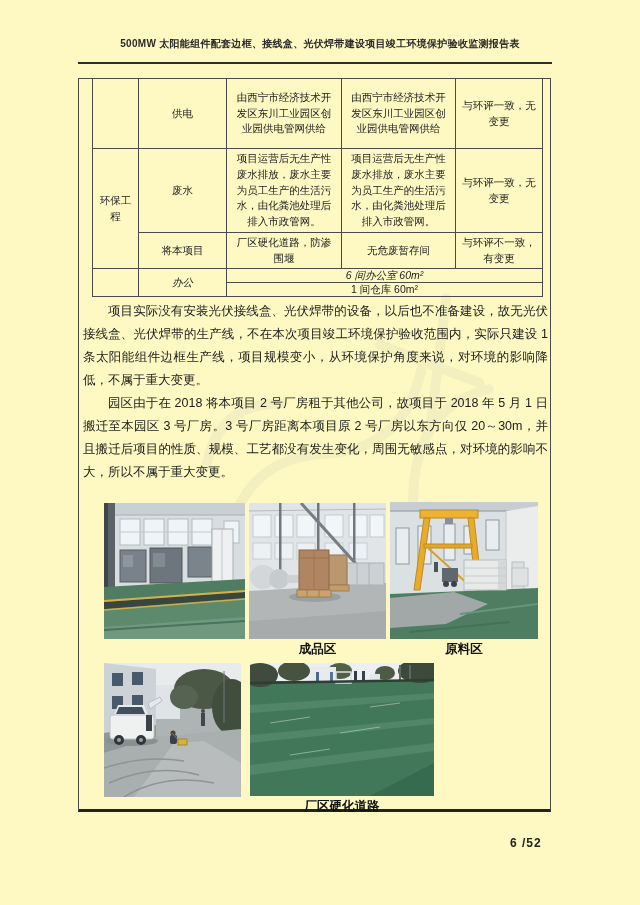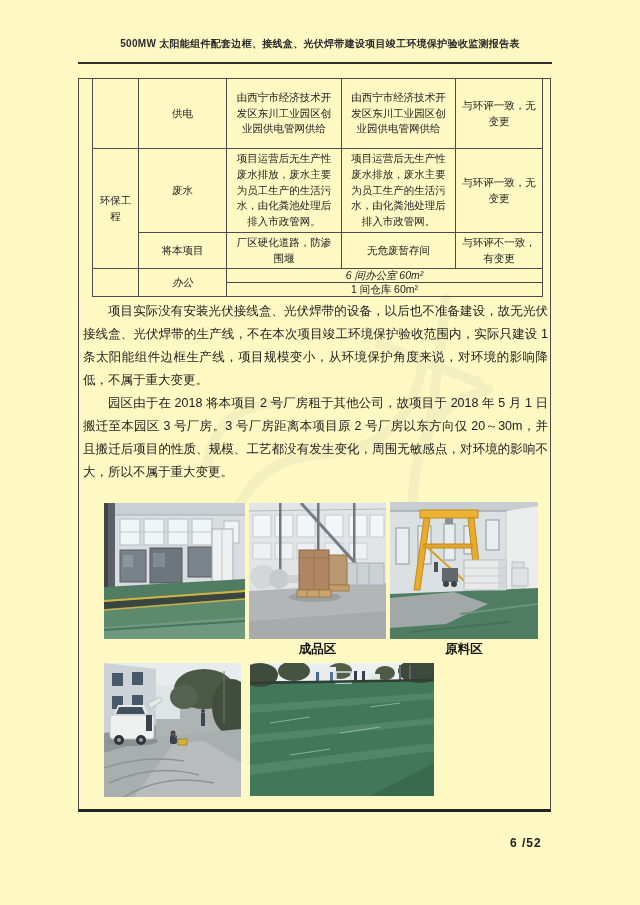--- a/index.html
+++ b/index.html
@@ -290,18 +290,19 @@
         <g stroke="#bcd3c6" opacity=".6">
           <line x1="20" y1="60" x2="60" y2="54"></line>
             <line x1="90" y1="70" x2="130" y2="64"></line>
           <line x1="40" y1="92" x2="80" y2="86"></line>
             <line x1="120" y1="44" x2="150" y2="40"></line>
         </g>
         <polygon points="120,133 184,100 184,133" fill="#35674c" opacity=".8"></polygon>
       </svg>
     </figure>
 
+    <div class="caption" style="left:171px;top:719px;width:184px;">厂区硬化道路</div>
 
   </div>
 
   <div class="footer-page">6 /52</div>
 
 </div>
 
 </body></html>

